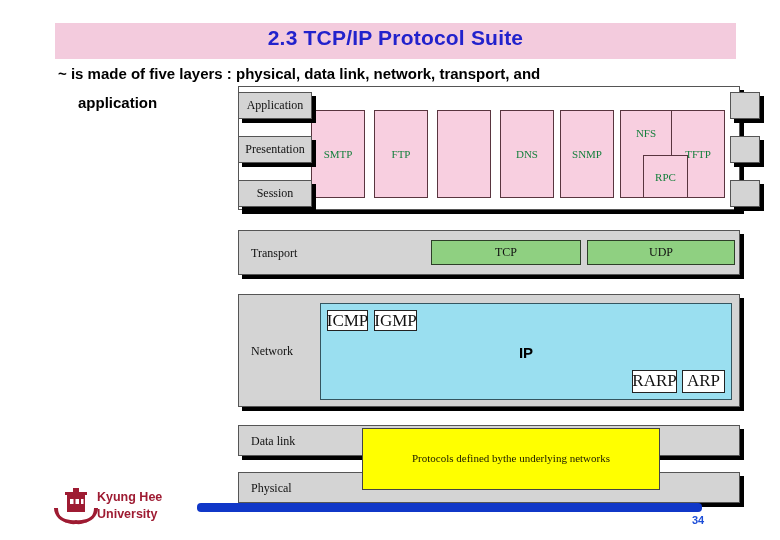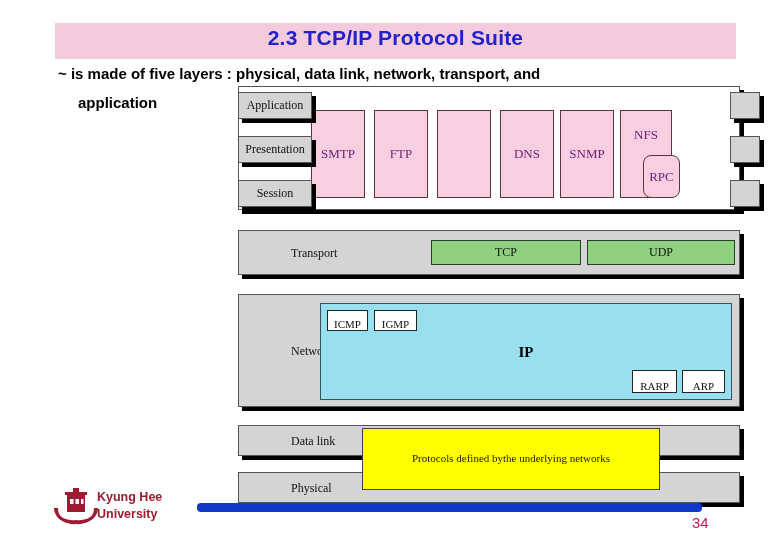--- a/index.html
+++ b/index.html
@@ -76,21 +76,20 @@
   }
   .row-label {
     position: absolute;
     left: 12px;
     top: 50%;
     transform: translateY(-50%);
     font-family: "Liberation Serif", serif;
     font-size: 12px;
     color: #111111;
     white-space: nowrap;
-    margin-left: 40px;
   }
 
   
   .osi-tab {
     position: absolute;
     background: #d4d4d4;
     border: 1px solid #555555;
     box-shadow: 4px 4px 0 #000000;
     box-sizing: border-box;
     display: flex;
@@ -129,22 +128,22 @@
 
   .proto-pink {
     position: absolute;
     background: #f8cfe0;
     border: 1px solid #59353f;
     box-sizing: border-box;
     display: flex;
     align-items: center;
     justify-content: center;
     font-family: "Liberation Serif", serif;
-    font-size: 13px;
-    color: #701a75;
+    font-size: 11px;
+    color: #15803d;
   }
   .proto-green {
     position: absolute;
     background: #8fd081;
     border: 1px solid #2d3f28;
     box-sizing: border-box;
     display: flex;
     align-items: center;
     justify-content: center;
     font-family: "Liberation Serif", serif;
@@ -159,34 +158,34 @@
     font-family: "Liberation Serif", serif;
     font-size: 12px;
     color: #111111;
   }
   .proto-white {
     position: absolute;
     background: #ffffff;
     border: 1px solid #222222;
     box-sizing: border-box;
     display: flex;
-    align-items: flex-end;
-    justify-content: center;
-    font-family: "Liberation Serif", serif;
-    font-size: 11px;
+    align-items: flex-start;
+    justify-content: center;
+    font-family: "Liberation Serif", serif;
+    font-size: 17px;
     color: #111111;
   }
   #ip-label {
     position: absolute;
     left: 0;
     top: 50%;
     transform: translateY(-50%);
     width: 100%;
     text-align: center;
-    font-family: Liberation Serif, serif;
+    font-family: Liberation Sans, sans-serif;
     font-weight: bold;
     font-size: 15px;
     color: #000000;
   }
 
   
   #yellow-note {
     position: absolute;
     left: 124px;
     top: 342px;
@@ -229,23 +228,23 @@
     top: 503px;
     width: 505px;
     height: 9px;
     background: #1037c8;
     border-radius: 4px;
   }
   #page-number {
     position: absolute;
     left: 692px;
     top: 514px;
-    font-size: 15px;
-    font-weight: normal;
-    color: #be185d;
+    font-size: 11px;
+    font-weight: bold;
+    color: #1d4ed8;
   }
 </style>
 </head>
 <body>
 
 <div id="title-band"></div>
 <div id="title-text">2.3 TCP/IP Protocol Suite</div>
 
 <div id="bullet-line-1">~ is made of five layers : physical, data link, network, transport, and</div>
 <div id="bullet-line-2">application</div>
@@ -266,24 +265,27 @@
     <div class="proto-pink" style="left:261px; top:23px; width:54px; height:88px;">
       <span>DNS</span>
     </div>
     <div class="proto-pink" style="left:321px; top:23px; width:54px; height:88px;">
       <span>SNMP</span>
     </div>
 
     <div class="proto-pink" style="left:381px; top:23px; width:52px; height:88px; align-items:flex-start; padding-top:16px;">
       <span>NFS</span>
     </div>
-    <div class="proto-pink" style="left:404px; top:68px; width:37px; height:43px; z-index:3;border-radius:8px;">
+    <div class="proto-pink" style="left:404px; top:68px; width:45px; height:43px; z-index:3;">
       <span>RPC</span>
     </div>
 
+    <div class="proto-pink" style="left:432px; top:23px; width:54px; height:88px;">
+      <span>TFTP</span>
+    </div>
   </div>
 
   <div class="osi-tab" style="left:0px; top:6px;  width:74px; height:27px;">
     <span>Application</span>
   </div>
   <div class="osi-tab" style="left:0px; top:50px; width:74px; height:27px;">
     <span>Presentation</span>
   </div>
   <div class="osi-tab" style="left:0px; top:94px; width:74px; height:27px;">
     <span>Session</span>

